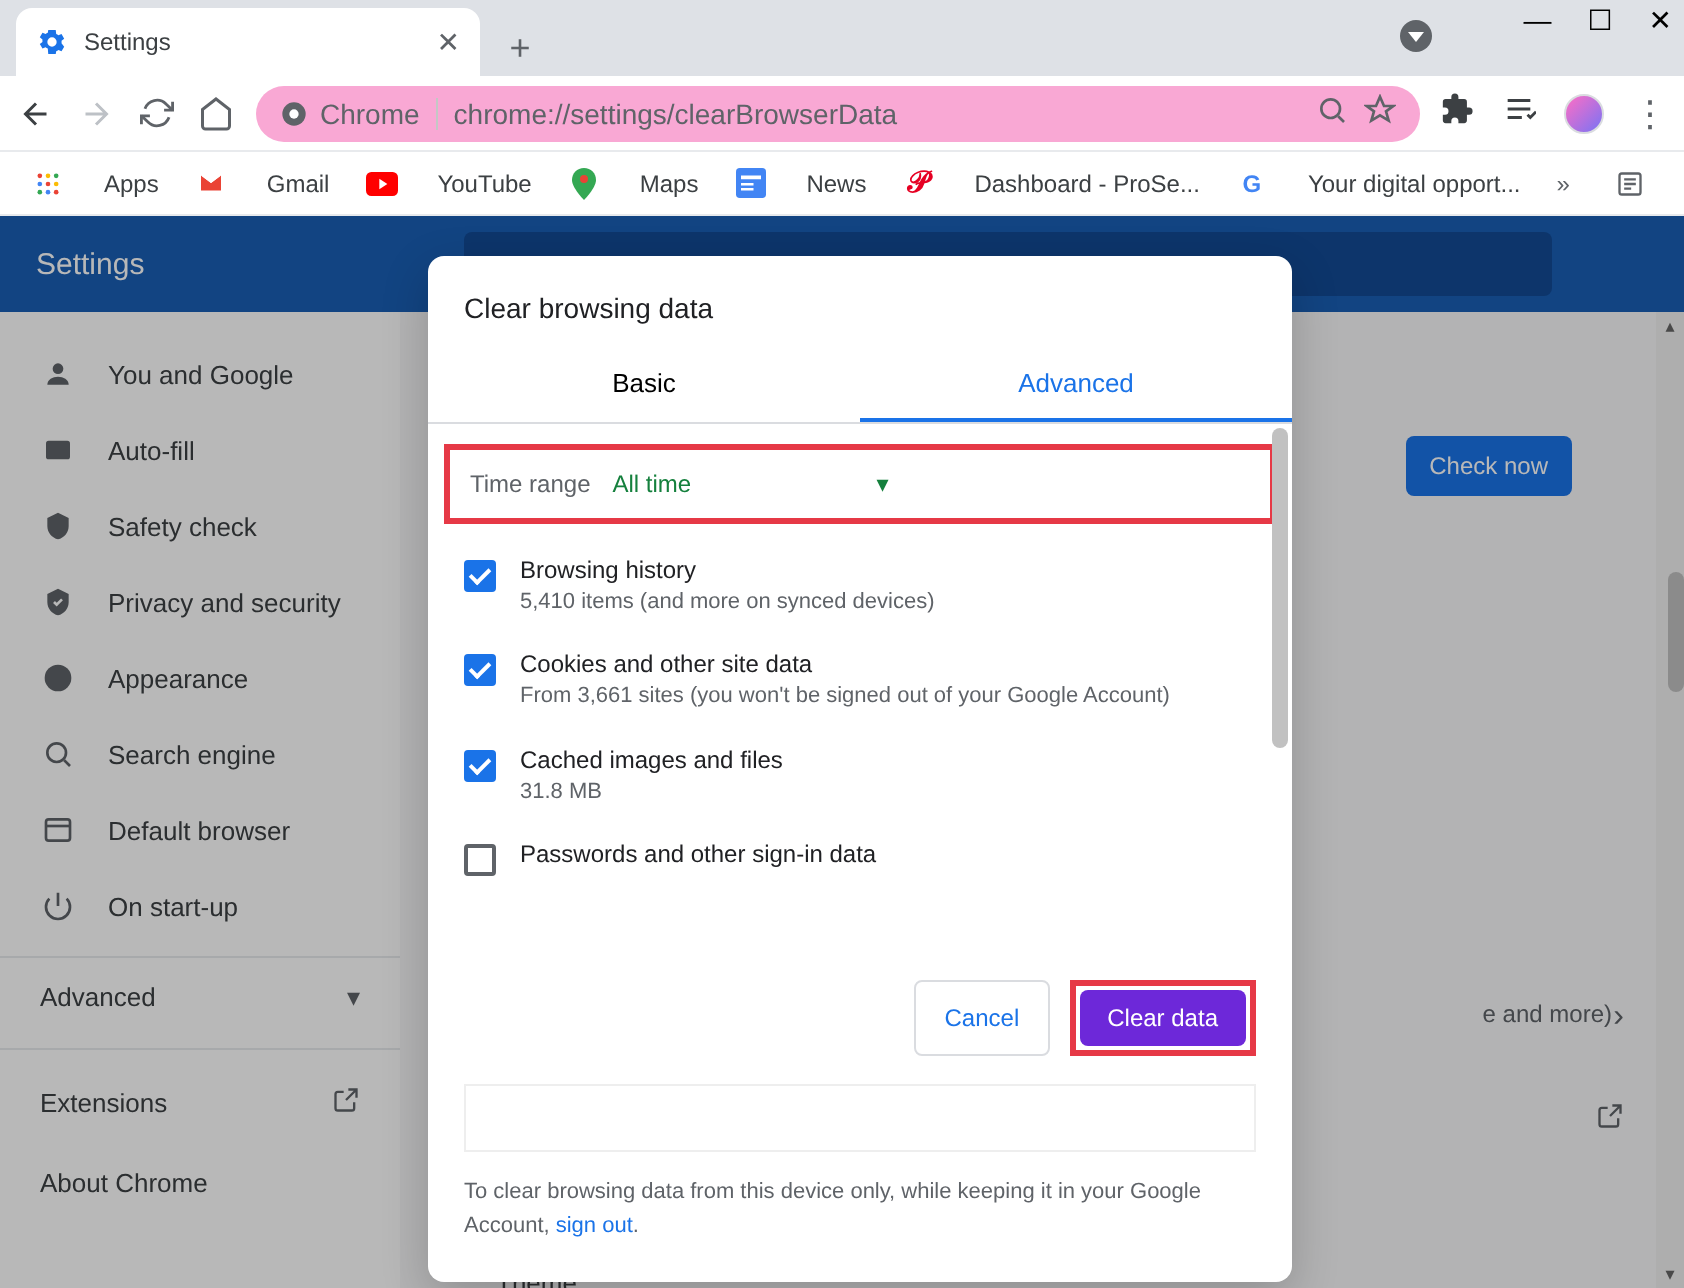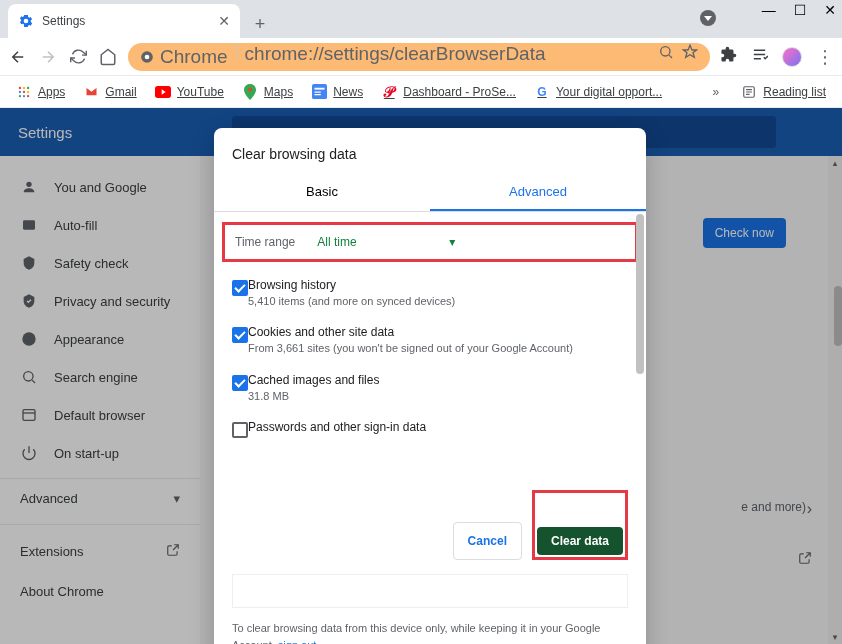--- a/index.html
+++ b/index.html
@@ -14,30 +14,30 @@
 .newtab { width: 28px; height: 28px; display: flex; align-items: center; justify-content: center; color: #5f6368; font-size: 18px; margin-left: 6px; cursor: pointer; }
 .win-controls { position: absolute; right: 6px; top: 2px; display: flex; gap: 18px; align-items: center; }
 .win-controls span { font-size: 14px; color: #000; cursor: pointer; }
 .incognito-ind { position: absolute; right: 126px; top: 10px; width: 16px; height: 16px; border-radius: 50%; background: #5f6368; display:flex; align-items:center; justify-content:center;}
 .incognito-ind::after{content:""; width:0; height:0; border-left:4px solid transparent; border-right:4px solid transparent; border-top:5px solid #fff;}
 
 
 .addrbar { height: 38px; background: #fff; display: flex; align-items: center; padding: 0 8px; gap: 10px; border-bottom: 1px solid #e8eaed; }
 .nav-icon { width: 20px; height: 20px; color: #5f6368; display: flex; align-items: center; justify-content: center; cursor: pointer; }
 .nav-icon.disabled { color: #bdc1c6; }
-.omnibox { flex: 1; height: 28px; background: #fdba74; border-radius: 14px; display: flex; padding: 0 12px; gap: 8px; font-size: 19px; color: #5f6368; }
+.omnibox { flex: 1; height: 28px; background: #f9a8d4; border-radius: 14px; display: flex; align-items: center; padding: 0 12px; gap: 8px; font-size: 14px; color: #5f6368; }
 .omnibox .chrome-chip { display: flex; align-items: center; gap: 6px; }
 .omnibox .sep { width: 1px; height: 16px; background: #c4c7c5; }
 .omnibox .url { color: #5f6368; }
 .addr-actions { display: flex; gap: 14px; align-items: center; }
 .avatar { width: 20px; height: 20px; border-radius: 50%; background: linear-gradient(135deg,#ff6ec4,#7873f5); border: 1px solid #dadce0; }
 
 
 .bookmarks { height: 32px; background: #fff; display: flex; align-items: center; padding: 0 10px; gap: 6px; font-size: 12px; color: #3c4043; border-bottom: 1px solid #e8eaed; }
-.bm { display: flex; align-items: center; gap: 6px; padding: 4px 6px; border-radius: 4px; cursor: pointer; white-space: nowrap; text-decoration: underline; }
+.bm { display: flex; align-items: center; gap: 20px; padding: 4px 6px; border-radius: 4px; cursor: pointer; white-space: nowrap; }
 .bm-icon { width: 16px; height: 16px; display: flex; align-items: center; justify-content: center; }
 .bm-spacer { flex: 1; }
 .bm .txt { max-width: 140px; overflow: hidden; text-overflow: ellipsis; }
 
 
 .settings-header { height: 48px; background: #1a5fb4; display: flex; align-items: center; padding: 0 18px; color: #fff; font-size: 15px; position: relative; }
 .search-pill { position: absolute; left: 232px; right: 66px; top: 8px; height: 32px; background: #124a95; border-radius: 4px; }
 
 
 .content { display: flex; height: calc(100% - 156px); background: #fff; position: relative; }
@@ -62,36 +62,36 @@
 .overlay { position: absolute; inset: 0; background: rgba(0,0,0,0.28); top: 108px; }
 .dialog { position: absolute; left: 214px; top: 128px; width: 432px; background: #fff; border-radius: 8px; box-shadow: 0 8px 24px rgba(0,0,0,0.2); z-index: 10; padding-bottom: 16px; }
 .dlg-title { font-size: 14px; color: #202124; padding: 18px 18px 12px; }
 .tabs { display: flex; border-bottom: 1px solid #dadce0; }
 .tabbtn { flex: 1; text-align: center; padding: 10px 0; font-size: 13px; color: #000000; cursor: pointer; border-bottom: 2px solid transparent; }
 .tabbtn.active { color: #1a73e8; border-bottom-color: #1a73e8; font-weight: 500; }
 
 .body-scroll { position: relative; max-height: 280px; overflow: hidden; }
 .inner-scroll { position: absolute; right: 2px; top: 2px; width: 8px; height: 160px; background: #c1c1c1; border-radius: 4px; }
 
-.timerange-box { border: 3px solid #e63946; margin: 10px 8px 8px; padding: 6px 10px; display: flex; align-items: center; gap: 16px; }
+.timerange-box { border: 3px solid #e63946; margin: 10px 8px 8px; padding: 6px 10px; display: flex; align-items: center; gap: 5px; }
 .timerange-label { font-size: 12px; color: #5f6368; }
 .timerange-select { flex: 0 0 150px; display: flex; justify-content: space-between; align-items: center; font-size: 12px; color: #15803d; padding: 4px 6px; cursor: pointer; }
 
-.check-item { display: flex; gap: 0; padding: 8px 18px; }
+.check-item { display: flex; gap: 12px; padding: 8px 18px; }
 .cbox { width: 16px; height: 16px; border-radius: 2px; margin-top: 2px; flex-shrink: 0; cursor: pointer; display: flex; align-items: center; justify-content: center; }
 .cbox.checked { background: #1a73e8; }
 .cbox.checked::after { content: ""; width: 4px; height: 8px; border: solid #fff; border-width: 0 2px 2px 0; transform: rotate(45deg); margin-top: -2px; }
 .cbox.unchecked { border: 2px solid #5f6368; background: #fff; }
 .item-txt .t { font-size: 12px; color: #202124; }
 .item-txt .s { font-size: 11px; color: #5f6368; margin-top: 2px; line-height: 1.4; }
 
 .dlg-actions { display: flex; justify-content: flex-end; gap: 10px; padding: 18px 18px 6px; border-top: none; }
-.btn { padding: 7px 14px; font-size: 12px; border-radius: 4px; cursor: pointer; font-weight: 700; margin-top: 32px; }
+.btn { padding: 7px 14px; font-size: 12px; border-radius: 4px; cursor: pointer; font-weight: 400; }
 .btn.cancel { background: #fff; color: #1a73e8; border: 1px solid #dadce0; }
-.btn.clear { background: #14532d; color: #fff; border: none; }
+.btn.clear { background: #6d28d9; color: #fff; border: none; }
 .clear-box { border: 3px solid #e63946; padding: 2px; display: inline-block; }
 
 .footnote { font-size: 11px; color: #5f6368; padding: 12px 18px 4px; line-height: 1.5; }
 .footnote a { color: #1a73e8; text-decoration: none; cursor: pointer; }
 </style>
 </head>
 <body>
 
 <div class="titlebar">
   <div class="tab">

